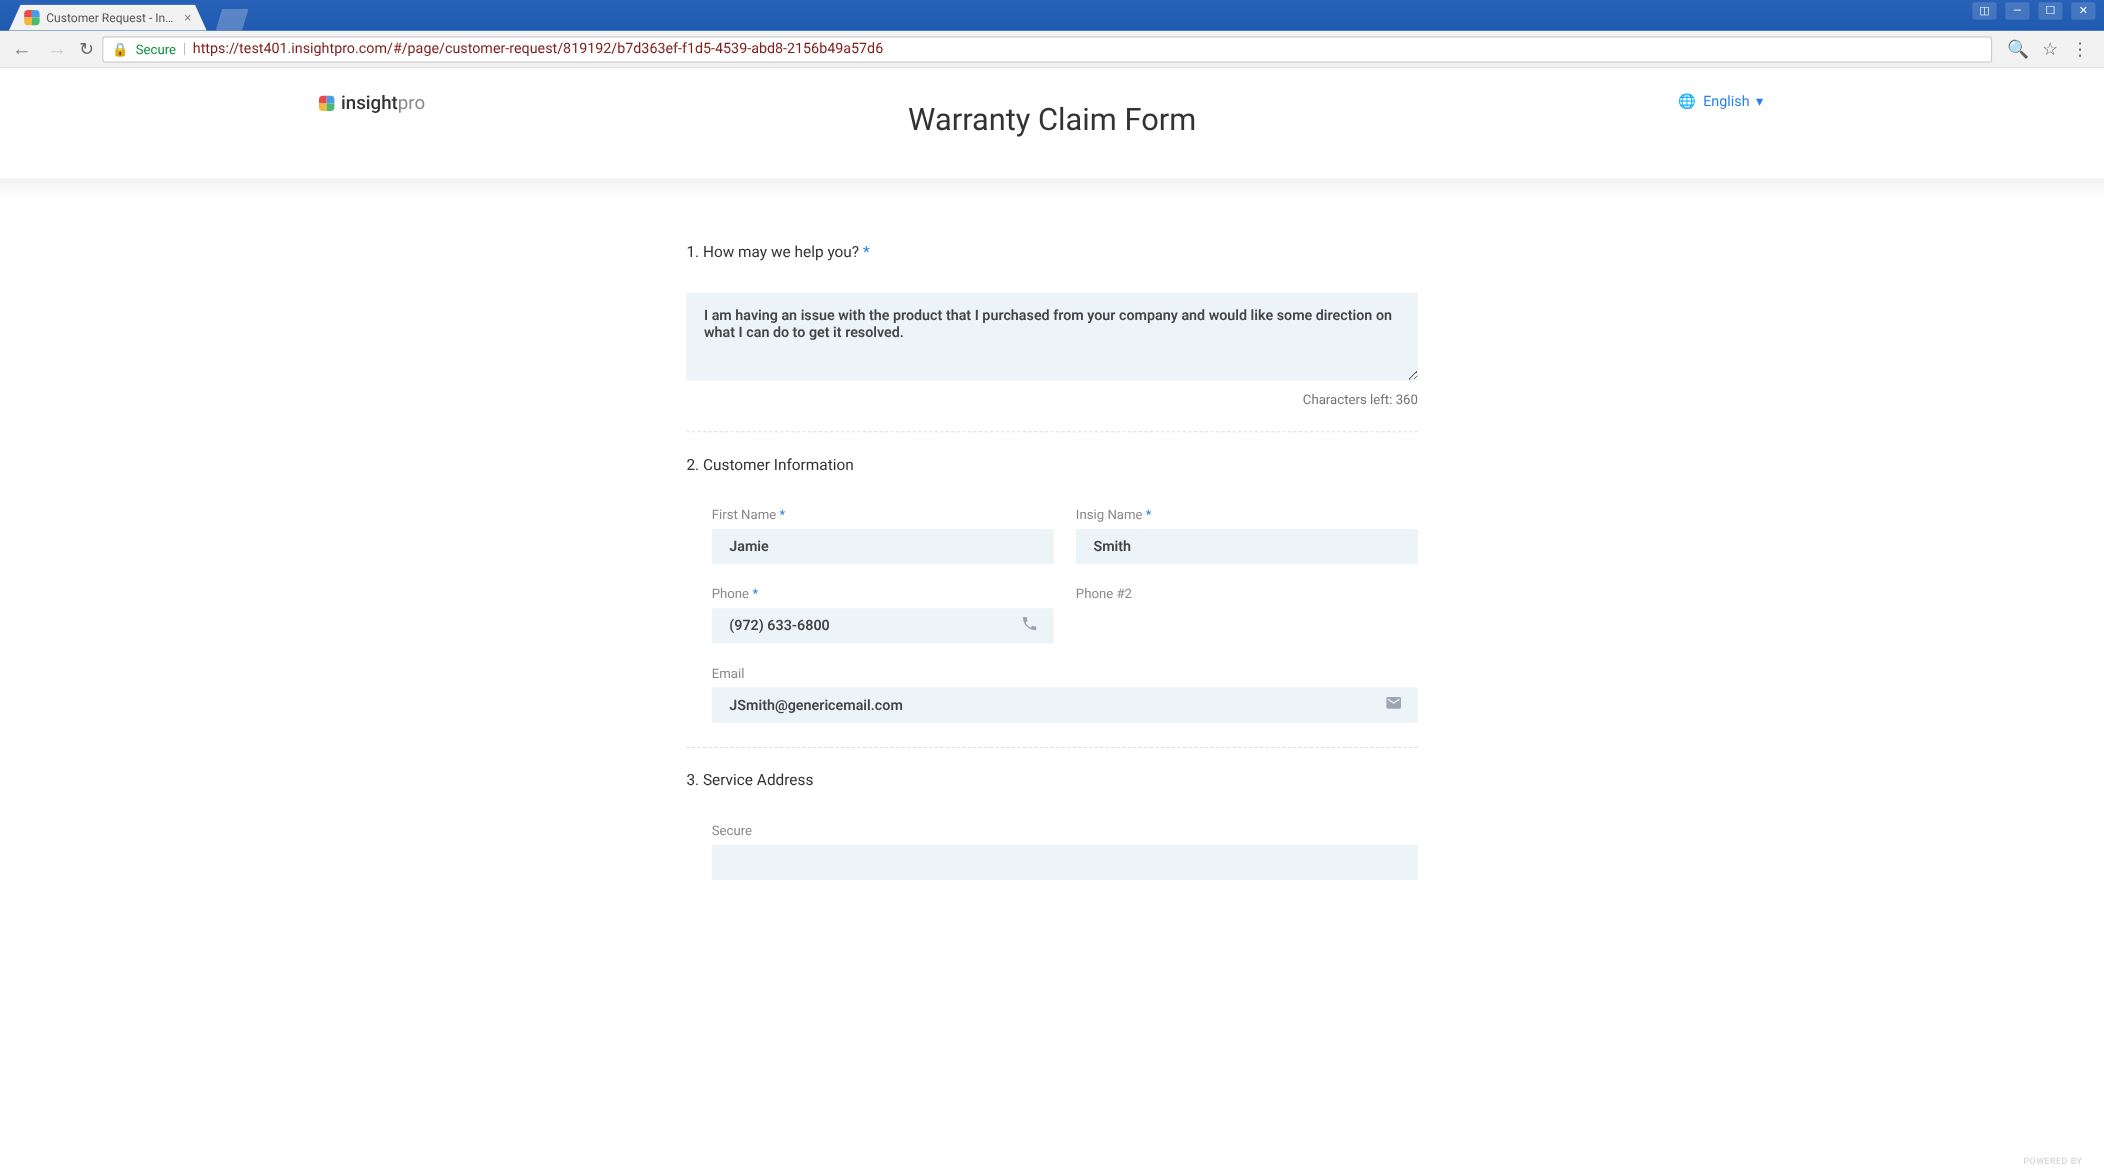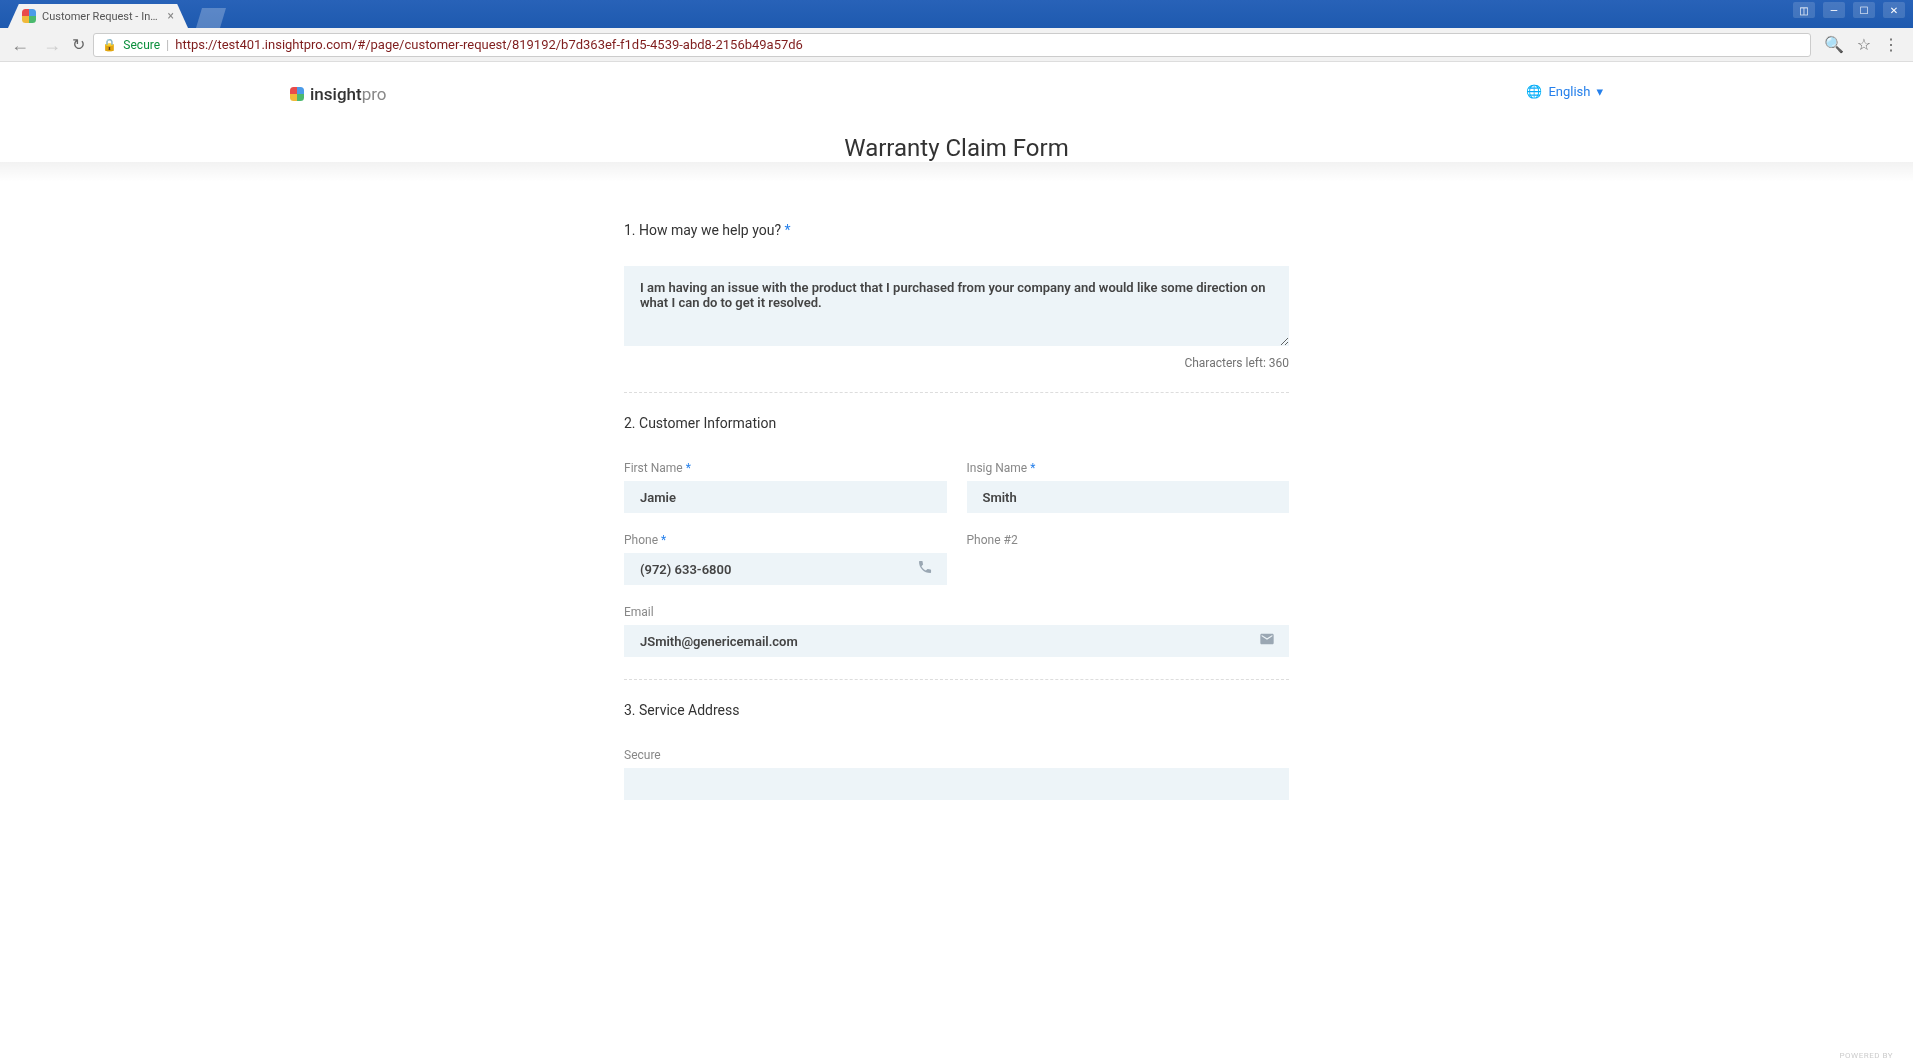--- a/index.html
+++ b/index.html
@@ -96,21 +96,21 @@
       overflow-y: scroll;
       background: #fff;
       position: relative;
     }
     .page-viewport::-webkit-scrollbar { width: 16px; }
     .page-viewport::-webkit-scrollbar-track { background: #f1f1f1; }
     .page-viewport::-webkit-scrollbar-thumb { background: #c1c1c1; }
     .app-header {
       height: 100px;
       display: flex;
-      align-items: flex-end;
+      align-items: flex-start;
       padding: 0 40px;
       position: relative;
     }
     .logo {
       display: flex;
       align-items: center;
       gap: 6px;
       position: absolute;
       left: 290px;
       top: 22px;
@@ -122,21 +122,21 @@
       grid-template-columns: 7px 7px;
       grid-template-rows: 7px 7px;
     }
     .logo-icon span:nth-child(1){background:#e94b4b;border-radius:50% 0 0 0;}
     .logo-icon span:nth-child(2){background:#4b9be9;border-radius:0 50% 0 0;}
     .logo-icon span:nth-child(3){background:#f0b93a;border-radius:0 0 0 50%;}
     .logo-icon span:nth-child(4){background:#4bb96e;border-radius:0 0 50% 0;}
     .logo-text { font-size: 17px; color: #333; font-weight: 500; }
     .logo-text .pro { color: #888; font-weight: 400;}
     .page-title {
-      font-size: 24px;
+      font-size: 28px;
       color: #333;
       font-weight: 400;
       text-align: center;
       width: 100%;
       margin-top: 30px;
     }
     .lang-selector {
       position: absolute;
       right: 310px;
       top: 22px;
@@ -187,20 +187,21 @@
     }
     .section-title {
       font-size: 14px;
       color: #333;
       margin-bottom: 30px;
     }
     .form-row {
       display: flex;
       gap: 20px;
       margin-bottom: 20px;
+      margin-left: 23px;
     }
     .form-col { flex: 1; }
     .form-col.full { flex: 0 0 100%; }
     .field-label {
       font-size: 12px;
       color: #888;
       margin-bottom: 6px;
     }
     .input-wrap {
       position: relative;

